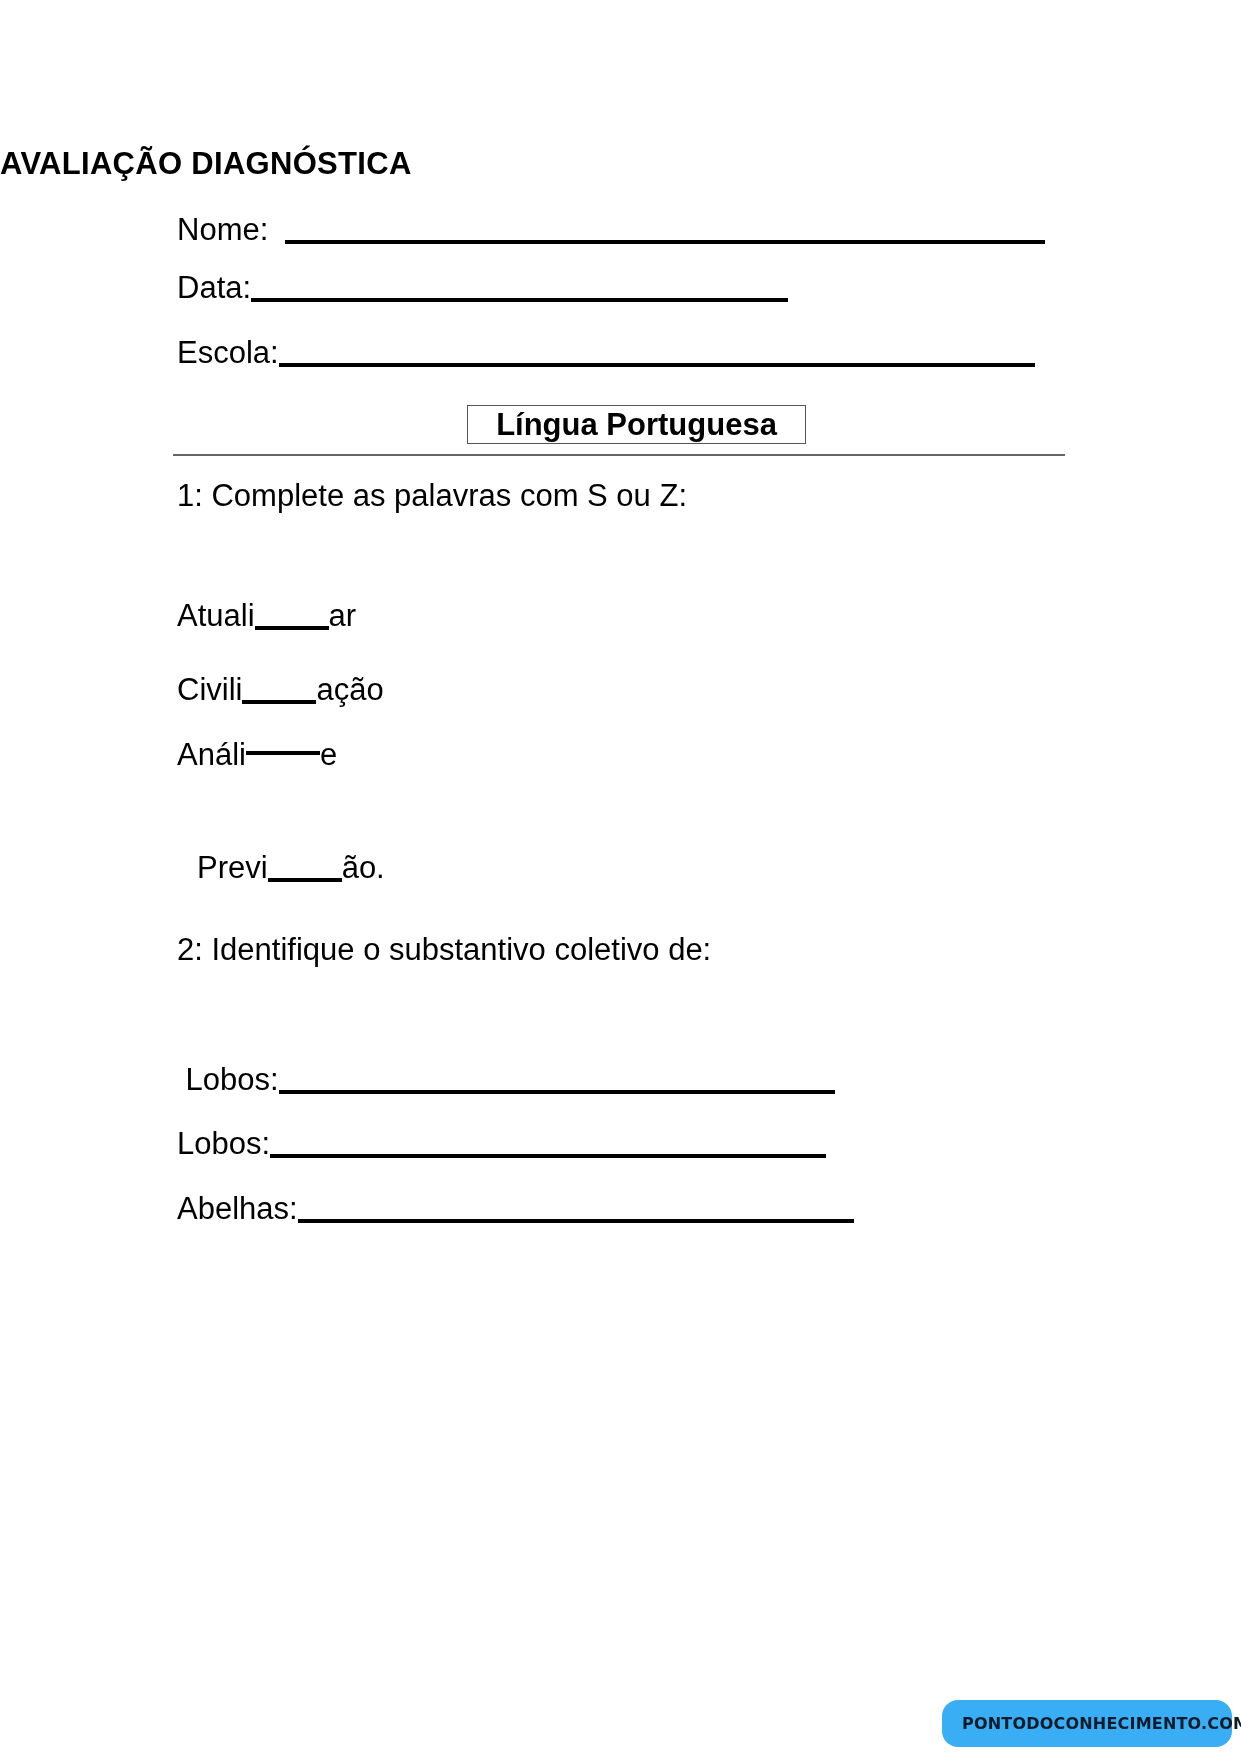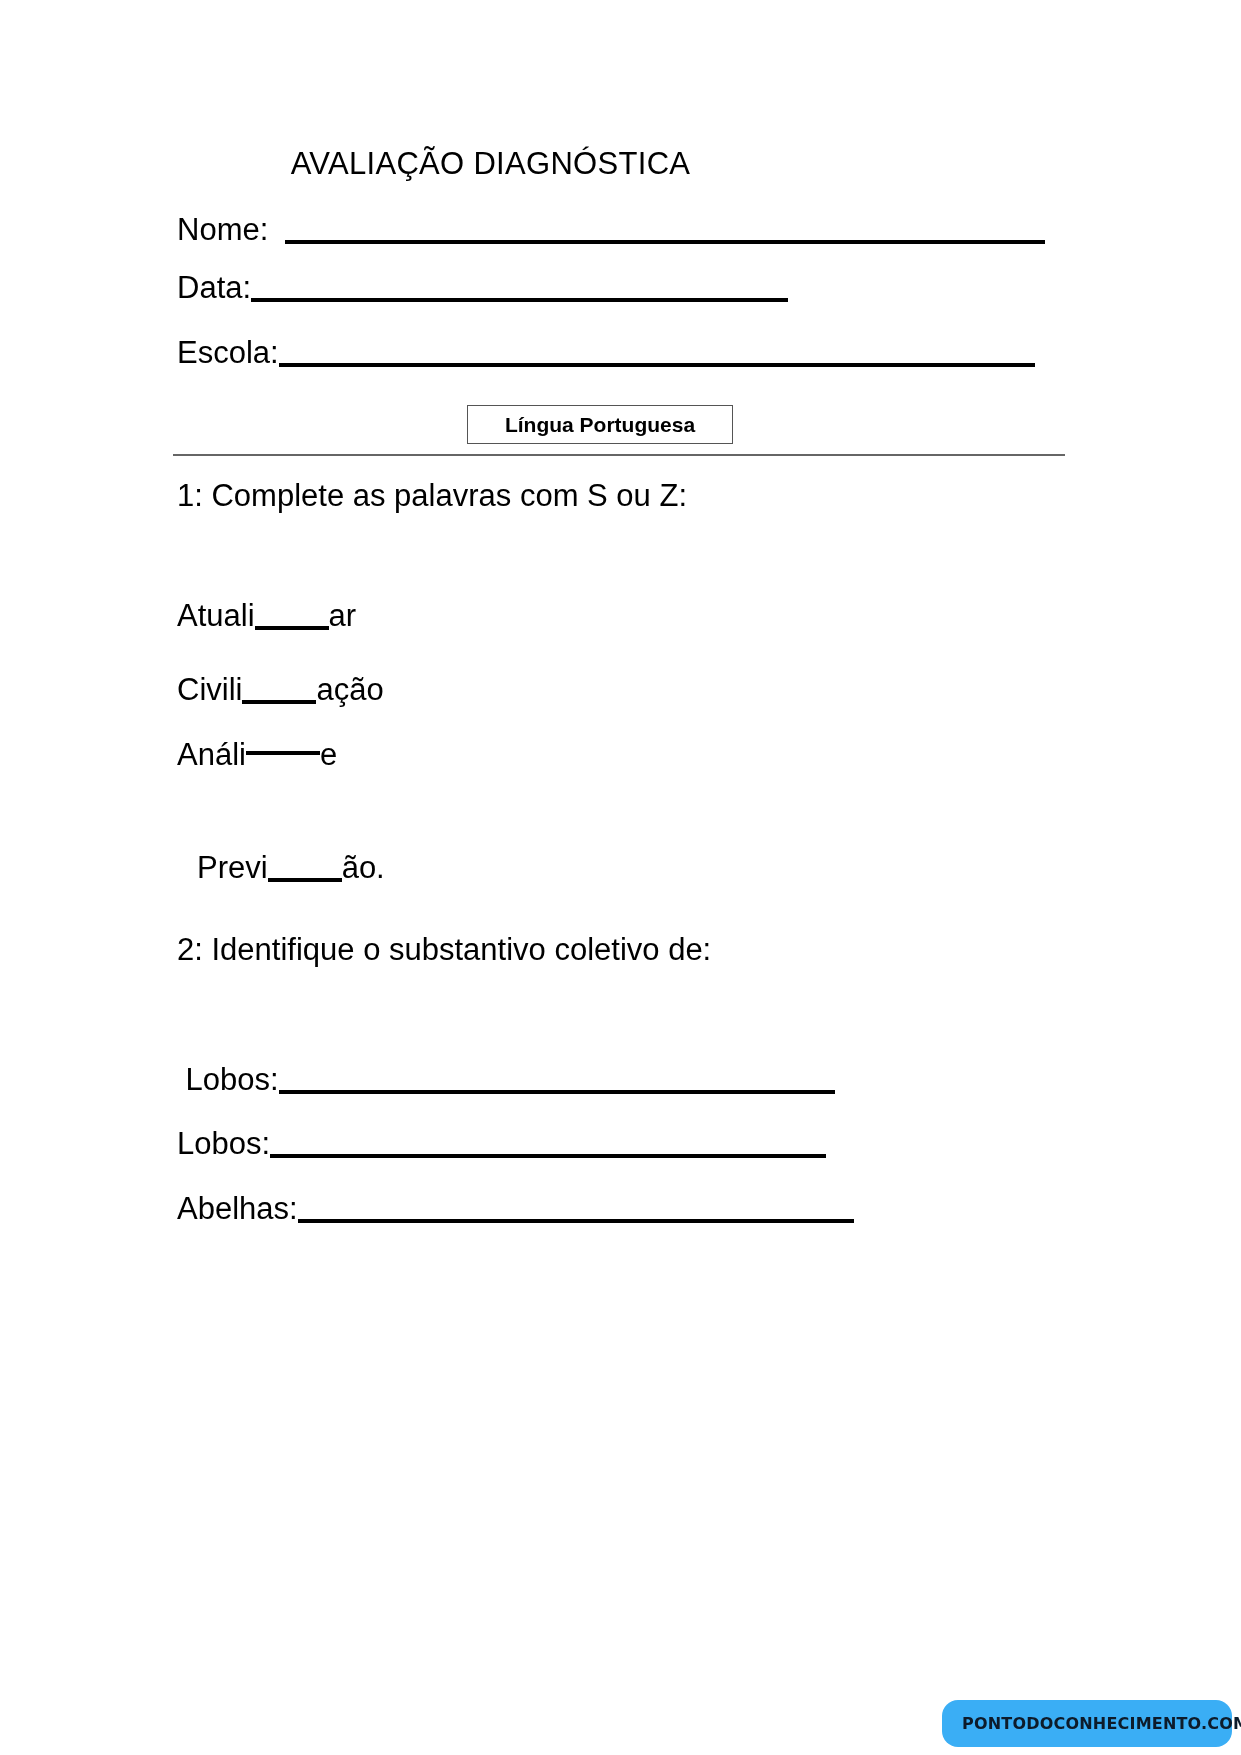--- a/index.html
+++ b/index.html
@@ -12,49 +12,48 @@
       height: 1755px;
       position: relative;
       overflow: hidden;
       font-family: "Liberation Sans", "DejaVu Sans", sans-serif;
       color: #000;
     }
     .abs { position: absolute; }
     .title {
       left: 0; width: 981px;
       top: 146px;
-      text-align: center;
       font-size: 31px;
-      font-weight: normal;
+      font-weight: bold;
       letter-spacing: 0.3px;
     }
     .row {
       position: absolute;
       left: 177px;
       font-size: 31px;
       line-height: 36px;
       white-space: nowrap;
       display: flex;
       align-items: flex-end;
     }
     .blank {
       display: inline-block;
       border-bottom: 4px solid #000;
       height: 0;
       margin-bottom: 4px;
     }
     .subject-box {
       left: 467px;
       top: 405px;
-      width: 266px;
+      width: 339px;
       height: 39px;
       border: 1.5px solid #555;
       box-sizing: border-box;
       text-align: center;
-      font-size: 21px;
+      font-size: 31px;
       font-weight: bold;
       line-height: 37px;
     }
     .divider {
       left: 173px;
       top: 454px;
       width: 892px;
       height: 0;
       border-top: 2px solid #666;
     }

